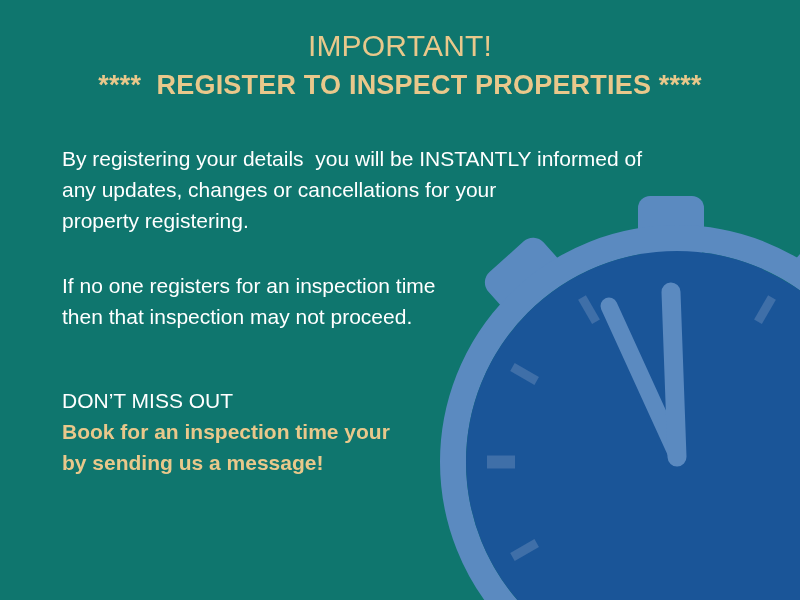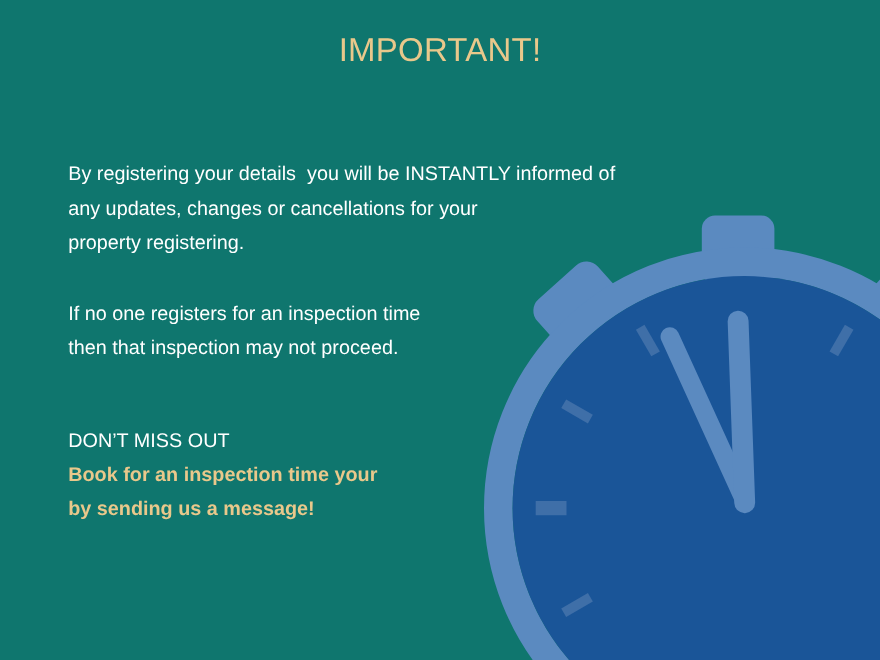--- a/index.html
+++ b/index.html
@@ -67,21 +67,21 @@
     position: absolute;
     left: 62px;
     width: 690px;
   }
   #para-1 { top: 143px; }
   #para-2 { top: 270px; }
   #para-3 { top: 361px; margin-top: 24px; }
 
   .line {
     color: #FFFFFF;
-    font-size: 18px;
+    font-size: 21px;
     font-weight: 400;
     line-height: 31px;
     white-space: pre;
   }
   .line.gold-bold {
     color: #E9C88B;
     font-weight: 700;
   }
 </style>
 </head>
@@ -131,20 +131,21 @@
     <g>
       <line x1="677" y1="455" x2="609" y2="306" stroke="#5B8AC0" stroke-width="17" stroke-linecap="round"></line>
       <line x1="677" y1="457" x2="671" y2="292" stroke="#5B8AC0" stroke-width="19" stroke-linecap="round"></line>
     </g>
   </svg>
 
   <div id="text-layer">
 
     <div class="headline-block">
       <div class="headline-1">IMPORTANT!</div>
+      <div class="headline-2">****  REGISTER TO INSPECT PROPERTIES ****</div>
     </div>
 
     <div class="body-block" id="para-1">
       <div class="line">By registering your details  you will be INSTANTLY informed of</div>
       <div class="line">any updates, changes or cancellations for your</div>
       <div class="line">property registering.</div>
     </div>
 
     <div class="body-block" id="para-2">
       <div class="line">If no one registers for an inspection time</div>

